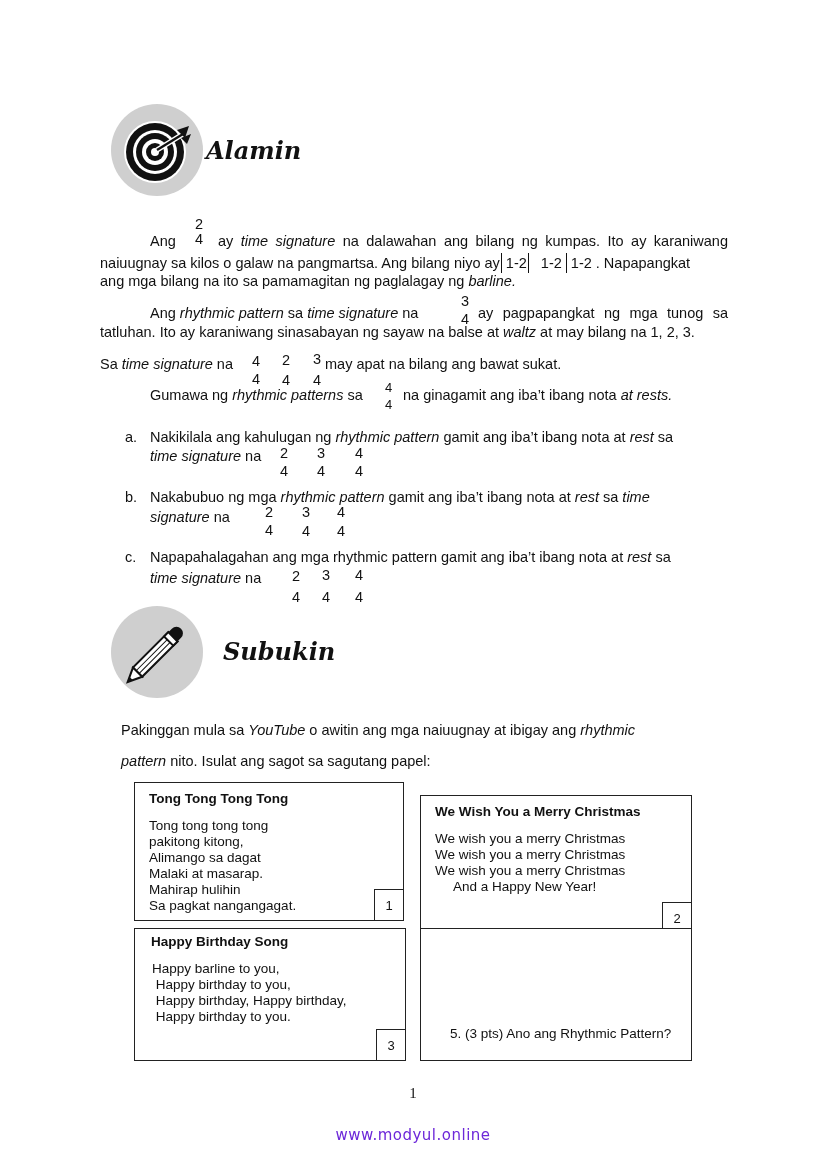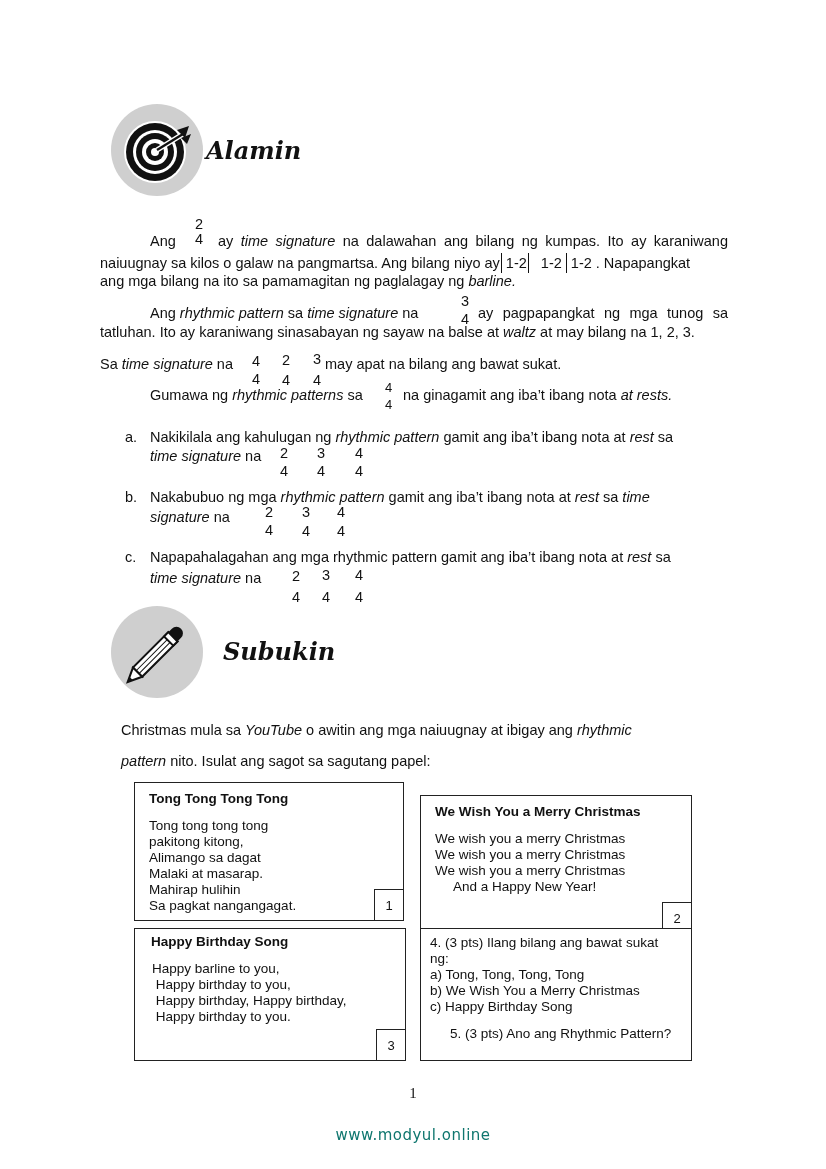--- a/index.html
+++ b/index.html
@@ -12,21 +12,21 @@
   .ts { position: absolute; font-size: 14.5px; line-height: 15px; }
   .bar { display: inline-block; width: 1px; height: 20px; background: #111; vertical-align: -5px; margin: 0 4px 0 1px; }
   .box { position: absolute; border: 1.2px solid #222; background: #fff; }
   .box .title { position: absolute; font-weight: bold; font-size: 13.5px; white-space: nowrap; }
   .box .lyrics { position: absolute; font-size: 13.5px; line-height: 16px; white-space: pre; }
   .badge { position: absolute; width: 28px; height: 30px; border: 1.2px solid #222; background: #fff;
            font-size: 13px; display: flex; align-items: center; justify-content: center; }
   .page-num { position: absolute; left: 0; width: 826px; top: 1085px; text-align: center;
               font-family: "Liberation Serif", serif; font-size: 15px; }
   .watermark { position: absolute; left: 0; width: 826px; top: 1126px; text-align: center;
-               font-family: "DejaVu Sans", sans-serif; font-size: 15px; color: #0f766e; letter-spacing: 0.5px; }
+               font-family: "DejaVu Sans", sans-serif; font-size: 15px; color: #6d28d9; letter-spacing: 0.5px; }
 </style>
 </head>
 <body>
 
 <div class="icon-circle" style="left:111px; top:104px;">
   <svg width="92" height="92" viewBox="0 0 92 92">
     <circle cx="44" cy="48" r="31" fill="#fff"></circle>
     <circle cx="44" cy="48" r="29" fill="#111"></circle>
     <circle cx="44" cy="48" r="22" fill="#fff"></circle>
     <circle cx="44" cy="48" r="19" fill="#111"></circle>
@@ -171,21 +171,21 @@
       <rect x="62" y="40" width="6" height="13" fill="#fff" stroke="#111" stroke-width="2"></rect>
       <path d="M68 40 h5 a6.5 6.5 0 0 1 0 13 h-5 z" fill="#111"></path>
       <polygon points="18,40 18,53 4,46.5" fill="#fff" stroke="#111" stroke-width="2"></polygon>
       <polygon points="9,44 9,49 4,46.5" fill="#111"></polygon>
     </g>
   </svg>
 </div>
 <div class="heading" style="left:223px; top:637px;">Subukin</div>
 
 <div class="line" style="left:121px; top:722px;">
-  <span>Christmas mula sa </span><i>YouTube</i><span> o awitin ang mga naiuugnay at ibigay ang </span><i>rhythmic</i>
+  <span>Pakinggan mula sa </span><i>YouTube</i><span> o awitin ang mga naiuugnay at ibigay ang </span><i>rhythmic</i>
 </div>
 <div class="line" style="left:121px; top:753px;">
   <i>pattern</i><span> nito. Isulat ang sagot sa sagutang papel:</span>
 </div>
 
 <div class="box" style="left:134px; top:782px; width:268px; height:137px;">
   <div class="title" style="left:14px; top:8px;">Tong Tong Tong Tong</div>
   <div class="lyrics" style="left:14px; top:35px;">Tong tong tong tong
 pakitong kitong,
 Alimango sa dagat
@@ -207,22 +207,17 @@
 <div class="box" style="left:134px; top:928px; width:270px; height:131px;">
   <div class="title" style="left:16px; top:5px;">Happy Birthday Song</div>
   <div class="lyrics" style="left:17px; top:32px;">Happy barline to you,
  Happy birthday to you,
  Happy birthday, Happy birthday,
  Happy birthday to you.</div>
   <div class="badge" style="right:-1px; bottom:-1px;">3</div>
 </div>
 
 <div class="box" style="left:420px; top:928px; width:270px; height:131px;">
-  <div class="lyrics" style="left:9px; top:6px;">4. (3 pts) Ilang bilang ang bawat sukat
-ng:
-a) Tong, Tong, Tong, Tong
-b) We Wish You a Merry Christmas
-c) Happy Birthday Song</div>
   <div class="lyrics" style="left:29px; top:97px;">5. (3 pts) Ano ang Rhythmic Pattern?</div>
 </div>
 
 <div class="page-num">1</div>
 <div class="watermark">www.modyul.online</div>
 
 </body></html>

